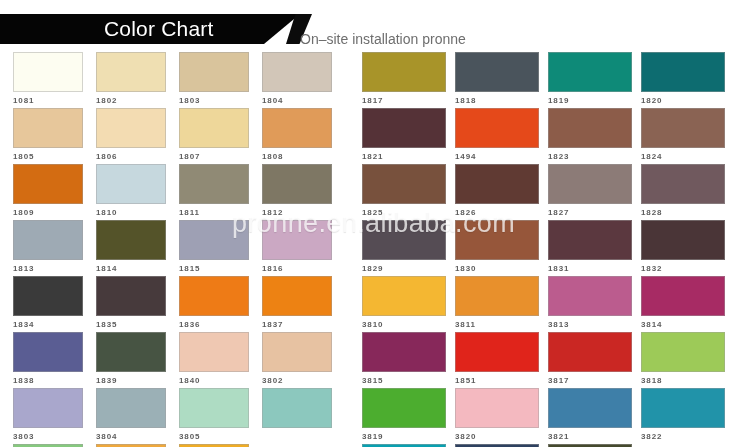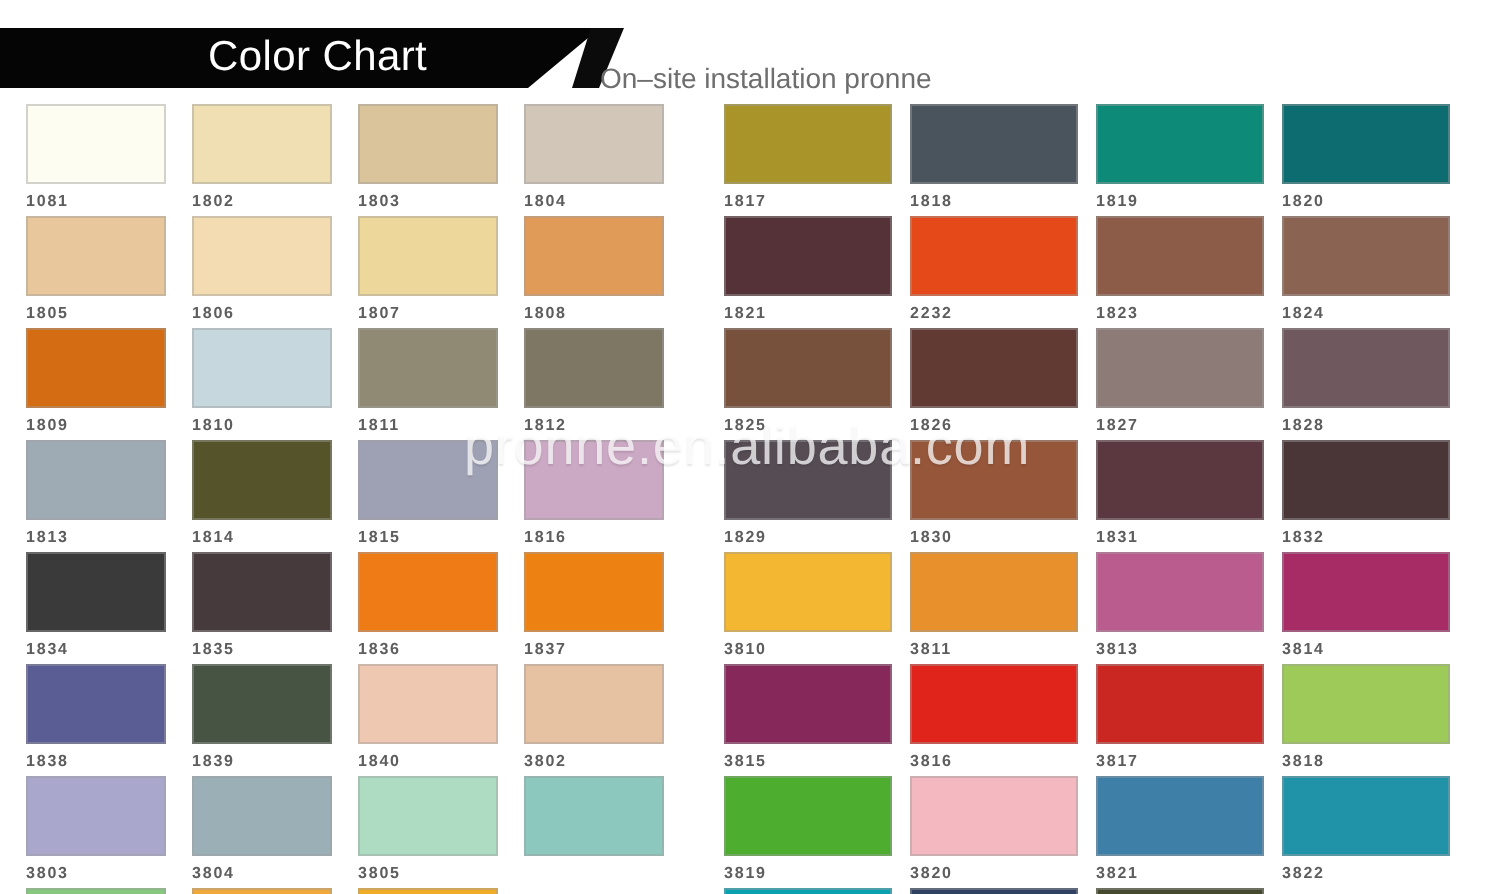--- a/index.html
+++ b/index.html
@@ -286,21 +286,21 @@
       <div class="swatch-cell">
         <span class="chip" style="background: rgb(13, 108, 112);"></span>
         <span class="chip-label">1820</span>
       </div>
       <div class="swatch-cell">
         <span class="chip" style="background: rgb(85, 50, 55);"></span>
         <span class="chip-label">1821</span>
       </div>
       <div class="swatch-cell">
         <span class="chip" style="background: rgb(229, 73, 26);"></span>
-        <span class="chip-label">2232</span>
+        <span class="chip-label">1494</span>
       </div>
       <div class="swatch-cell">
         <span class="chip" style="background: rgb(140, 92, 73);"></span>
         <span class="chip-label">1823</span>
       </div>
       <div class="swatch-cell">
         <span class="chip" style="background: rgb(138, 99, 83);"></span>
         <span class="chip-label">1824</span>
       </div>
       <div class="swatch-cell">
@@ -350,21 +350,21 @@
       <div class="swatch-cell">
         <span class="chip" style="background: rgb(167, 43, 100);"></span>
         <span class="chip-label">3814</span>
       </div>
       <div class="swatch-cell">
         <span class="chip" style="background: rgb(135, 40, 90);"></span>
         <span class="chip-label">3815</span>
       </div>
       <div class="swatch-cell">
         <span class="chip" style="background: rgb(224, 36, 27);"></span>
-        <span class="chip-label">3816</span>
+        <span class="chip-label">1851</span>
       </div>
       <div class="swatch-cell">
         <span class="chip" style="background: rgb(202, 39, 35);"></span>
         <span class="chip-label">3817</span>
       </div>
       <div class="swatch-cell">
         <span class="chip" style="background: rgb(157, 202, 88);"></span>
         <span class="chip-label">3818</span>
       </div>
       <div class="swatch-cell">

